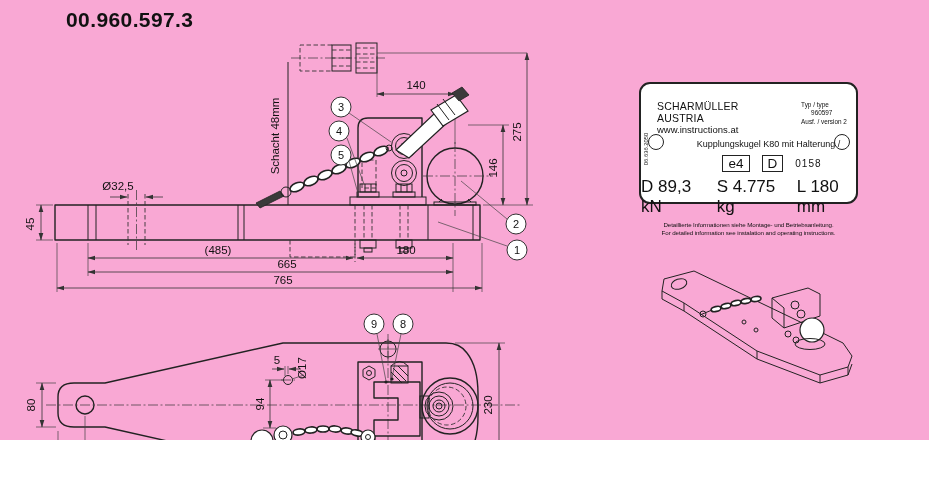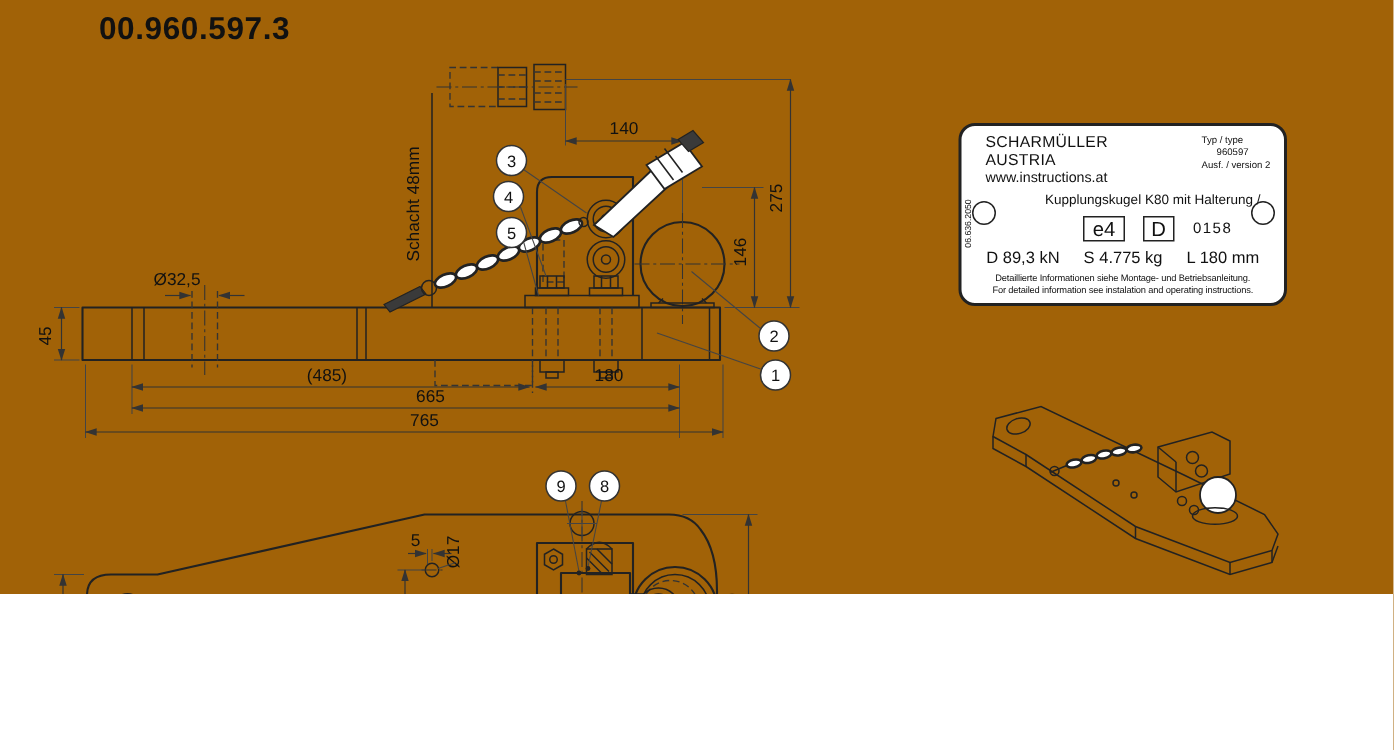--- a/index.html
+++ b/index.html
@@ -1,35 +1,35 @@
 <!DOCTYPE html>
 <html><head>
 <meta charset="utf-8">
 <style>
   html,body{margin:0;padding:0;background:#fff;}
-  .stage{position:relative;width:929px;height:396px;background:#a16207;
+  .stage{position:relative;width:929px;height:440px;background:#f9a8d4;
          font-family:"Liberation Sans",sans-serif;overflow:hidden;}
   .stage svg{position:absolute;left:0;top:0;}
   .title{position:absolute;left:66px;top:8px;font-size:21px;font-weight:700;
          color:#111;letter-spacing:.4px;}
   
   .plate{position:absolute;left:639px;top:82px;width:219px;height:122px;
          border:2px solid #222;border-radius:11px;box-sizing:border-box;
          color:#111;background:#fff;}
-  .p-row1{display:flex;justify-content:space-between;padding:5px 8px 0 16px;gap:40px;}
+  .p-row1{display:flex;justify-content:space-between;padding:16px 8px 0 16px;gap:40px;}
   .p-brand{font-size:10.5px;letter-spacing:.2px;line-height:1.15;}
   .p-web{font-size:9.5px;}
   .p-type{font-size:6.4px;text-align:left;line-height:1.3;padding-top:1px;}
   .p-type .tv{display:inline-block;margin-left:10px;}
   .p-prod{text-align:center;font-size:9px;line-height:1.25;margin-top:4px;padding-left:40px;}
   .p-appr{display:flex;justify-content:center;align-items:center;gap:12px;
           margin-top:5px;font-size:13.5px;padding-left:47px;}
   .p-box{border:1.2px solid #222;padding:0 5px;line-height:15px;}
   .p-num{font-size:10px;letter-spacing:1px;}
-  .p-spec{display:flex;justify-content:center;gap:16px;font-size:11px;
+  .p-spec{display:flex;justify-content:center;gap:16px;font-size:17px;
           margin-top:5px;}
   .p-note{text-align:center;font-size:6.2px;line-height:1.25;margin-top:4px;
           letter-spacing:-0.1px;}
   .p-hole{position:absolute;width:14px;height:14px;border:1.4px solid #222;
           border-radius:50%;top:50px;}
   .p-hole.l{left:7px;} .p-hole.r{right:6px;}
   .p-code{position:absolute;left:-18px;top:62px;font-size:5.8px;
           transform:rotate(-90deg);width:46px;text-align:center;}
   
   .ol{fill:none;stroke:#222;stroke-width:1.4;stroke-linejoin:round;}

